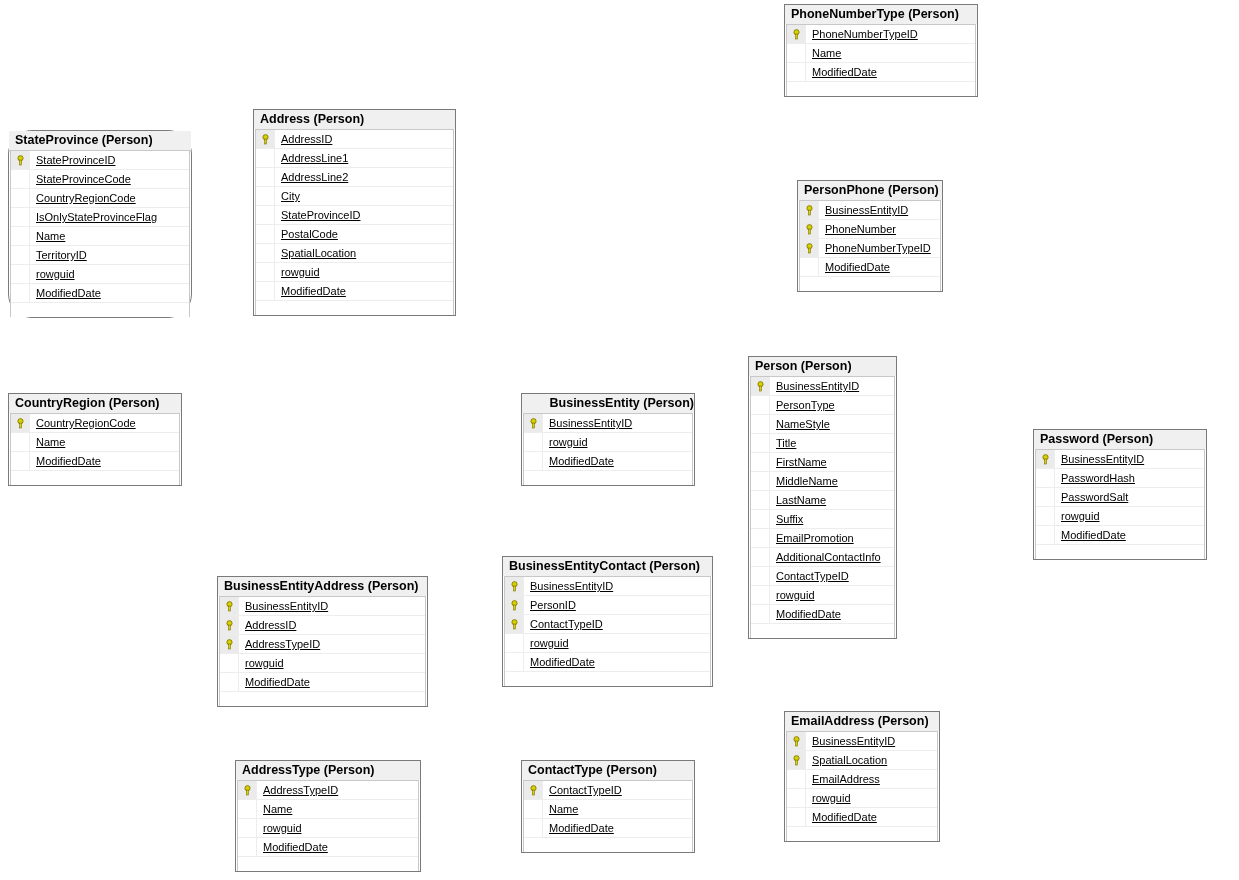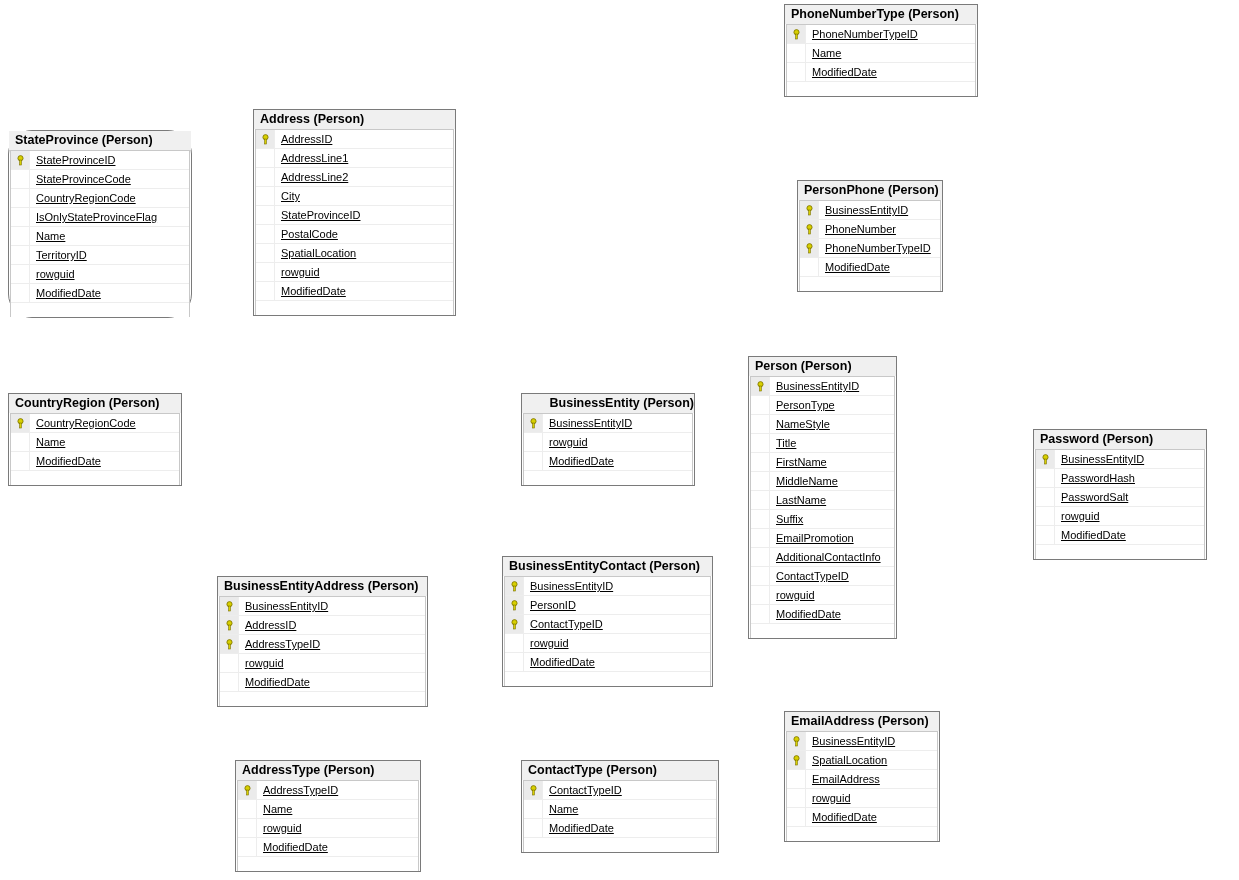--- a/index.html
+++ b/index.html
@@ -451,21 +451,21 @@
           <div class="kcell"></div>
           <div class="colname">rowguid</div>
         </div>
         <div class="row">
           <div class="kcell"></div>
           <div class="colname">ModifiedDate</div>
         </div>
         <div class="pad"></div>
       </div>
     </div>
-    <div class="tbl" id="t_contacttype" style="left: 521px; top: 760px; width: 198px;">
+    <div class="tbl" id="t_contacttype" style="left: 521px; top: 760px; width: 174px;">
       <div class="hdr">ContactType (Person)</div>
       <div class="grid">
         <div class="row">
           <div class="kcell pk">
             <svg width="11" height="11" viewBox="0 0 11 11">
               <circle cx="5.5" cy="3.2" r="2.6" fill="#d8d000" stroke="#7a7000" stroke-width="0.8"></circle>
               <rect x="4.6" y="5" width="1.8" height="5" fill="#d8d000" stroke="#7a7000" stroke-width="0.6"></rect>
             </svg>
           </div>
           <div class="colname">ContactTypeID</div>

